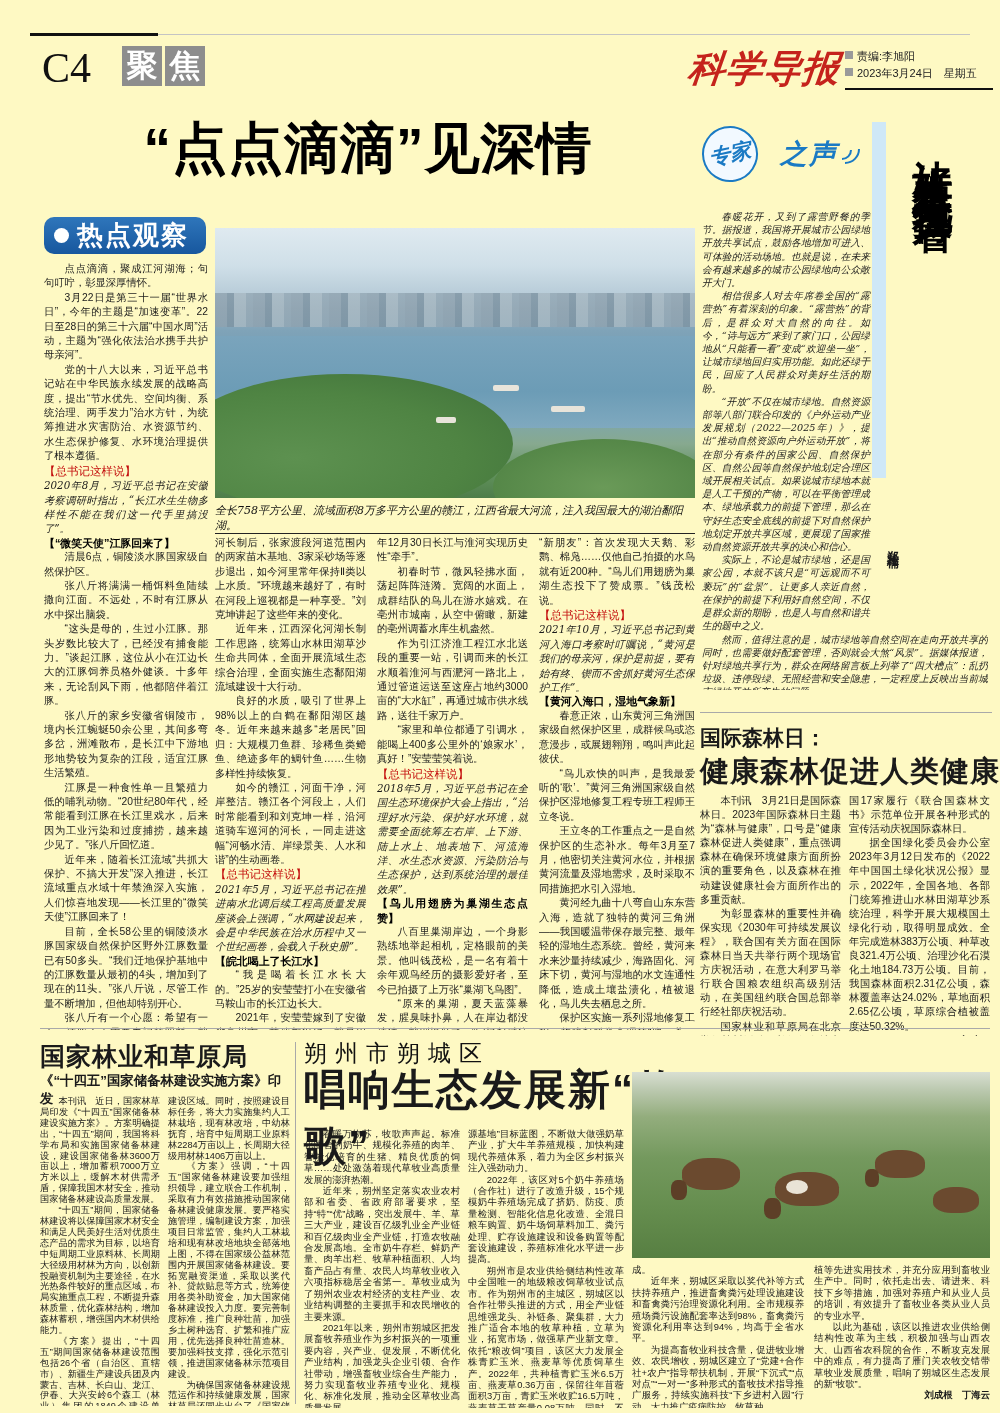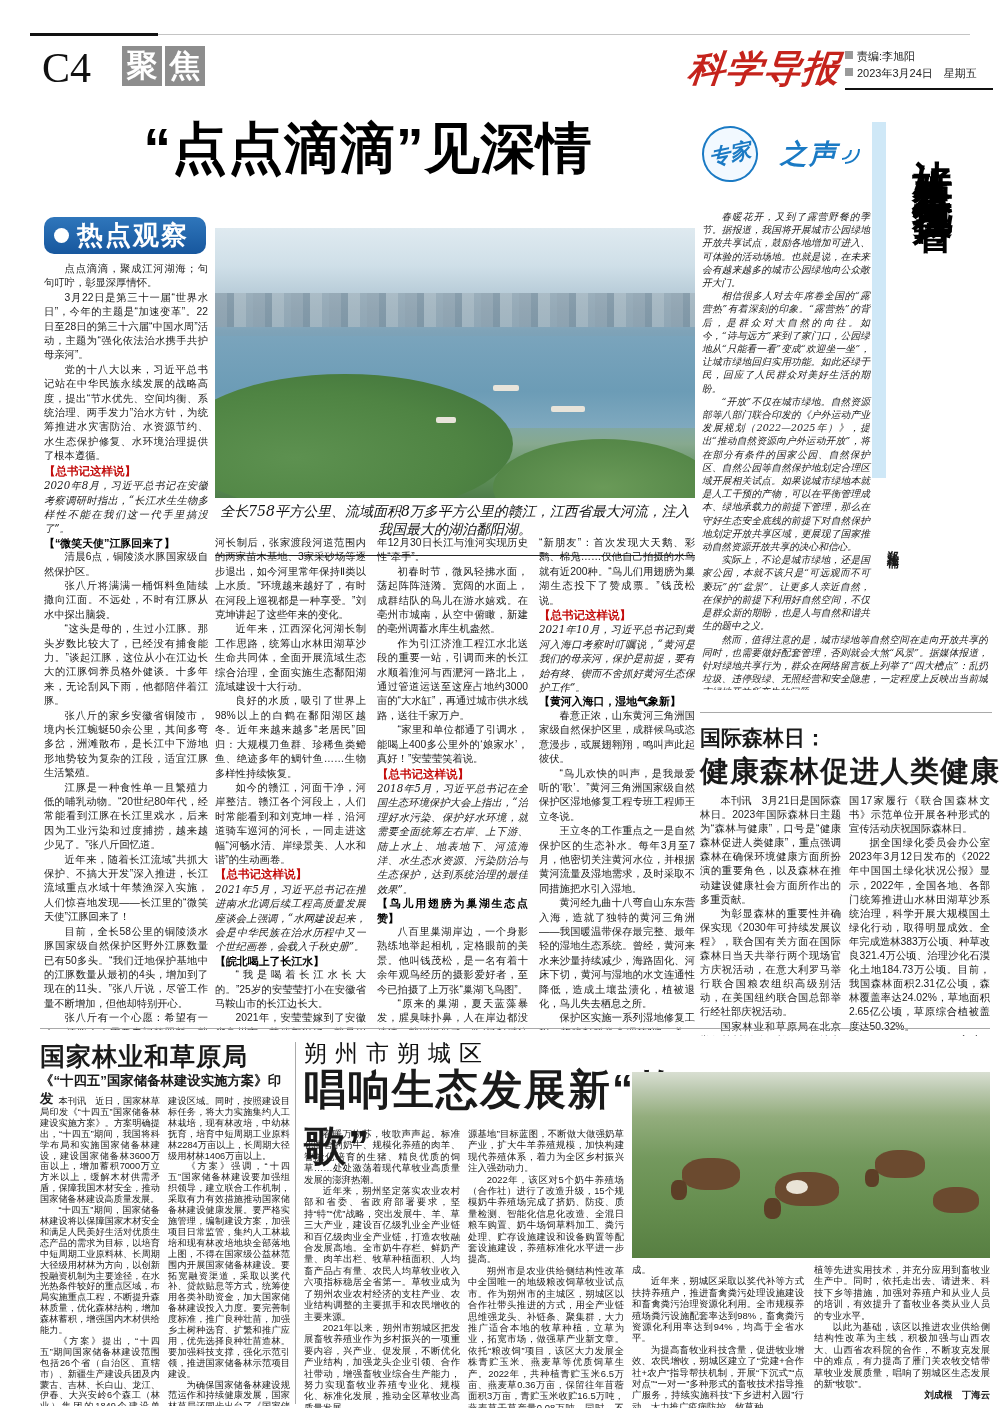--- a/index.html
+++ b/index.html
@@ -1,16 +1,16 @@
 <!DOCTYPE html>
 <html><head>
 <meta charset="utf-8">
 <style>
   html,body{margin:0;padding:0;background:#e8e8e6;}
-  .page{position:relative;width:1000px;height:1413px;margin:0 auto;background:#ffffff;
+  .page{position:relative;width:1000px;height:1413px;margin:0 auto;background:#fef9c3;
         font-family:"Liberation Sans",sans-serif;color:#1a1a1a;overflow:hidden;}
   .abs{position:absolute;}
   
   .rule-black{height:3px;background:#111;}
   .rule-gray{height:1px;background:#c4c4c4;}
   .pageno{font-family:"Liberation Serif",serif;font-size:42px;color:#111;}
   .secbox{width:40px;height:40px;background:#8d8d8d;color:#fff;font-size:31px;font-weight:bold;
           text-align:center;line-height:40px;}
   .masthead{font-family:"DejaVu Serif",serif;font-size:37px;font-weight:bold;font-style:italic;
             color:#c5231c;transform:skewX(-6deg);letter-spacing:1px;}
@@ -32,32 +32,32 @@
               #7fa3b8 38%,#6f9ab2 52%,#7aa6ba 66%,#87a98f 80%,#5f8f5a 92%,#4e7d49 100%);}
   .skyline{position:absolute;left:0;top:24%;width:100%;height:34px;opacity:.8;
            background:repeating-linear-gradient(90deg,#8fa2af 0 12px,#7d93a2 12px 19px,#a7b8c2 19px 31px,#93a7b4 31px 38px);}
   .riverband{position:absolute;left:0;top:40%;width:100%;height:34%;
            background:linear-gradient(180deg,#7aa4bc,#6c9cb6 60%,#7fa9bf);}
   .greenisle{position:absolute;left:-8%;bottom:-6%;width:70%;height:52%;border-radius:50%;
            background:radial-gradient(ellipse at 35% 60%,#5d9150 0%,#4f8443 55%,#3f703a 100%);}
   .isle2{position:absolute;right:-4%;bottom:-14%;width:46%;height:36%;border-radius:50%;
            background:radial-gradient(ellipse at 50% 50%,#6a9a58,#4c7f41);}
   .boat{position:absolute;width:26px;height:6px;background:#e8e4da;border-radius:2px;}
-  .caption{font-family:"DejaVu Serif",serif;font-style:italic;font-size:14px;text-align:center;
-           padding-bottom:16px;border-bottom:1.5px solid #222;color:#111;}
+  .caption{font-family:"DejaVu Serif",serif;font-style:italic;font-size:11px;text-align:left;
+           padding-bottom:0;border-bottom:1.5px solid #222;color:#111;}
   .cattlephoto{background:linear-gradient(180deg,#d9dfd2 0%,#bac8ae 10%,#93ad7d 24%,#74995e 46%,#668e4f 72%,#577f42 100%);}
   .cow{position:absolute;background:#6b4a2f;border-radius:45% 45% 40% 40%;}
   .cowhead{position:absolute;background:#5d3f27;border-radius:40%;}
   .cowpatch{position:absolute;background:#e9e3d6;border-radius:50%;}
   
   .col{overflow:hidden;text-align:justify;}
   .col p{margin:0;}
   .para{text-indent:2em;}
   .cont{text-indent:0;}
-  .red{color:#c30d0c;font-weight:bold;text-indent:0;font-size:1.12em;}
+  .red{color:#c30d0c;font-weight:normal;text-indent:0;font-size:1.12em;}
   .sub{font-weight:bold;text-indent:0;font-size:1.06em;color:#000;}
   .quote{font-family:"DejaVu Serif",serif;font-style:italic;}
   .sign{text-align:right;font-weight:bold;text-indent:0;}
   .maincol{font-size:10.3px;line-height:14.4px;}
   
   .expertbadge{display:flex;align-items:center;}
   .eb-circle{width:52px;height:52px;border:2.5px solid #1a7ac4;border-radius:50%;color:#1a7ac4;
              font-family:"DejaVu Serif",serif;font-style:italic;font-weight:bold;font-size:21px;
              display:flex;align-items:center;justify-content:center;transform:rotate(-12deg);background:#f2f9ff;}
   .eb-text{font-size:27px;font-weight:900;font-style:italic;color:#1a7ac4;margin-left:22px;letter-spacing:2px;}

